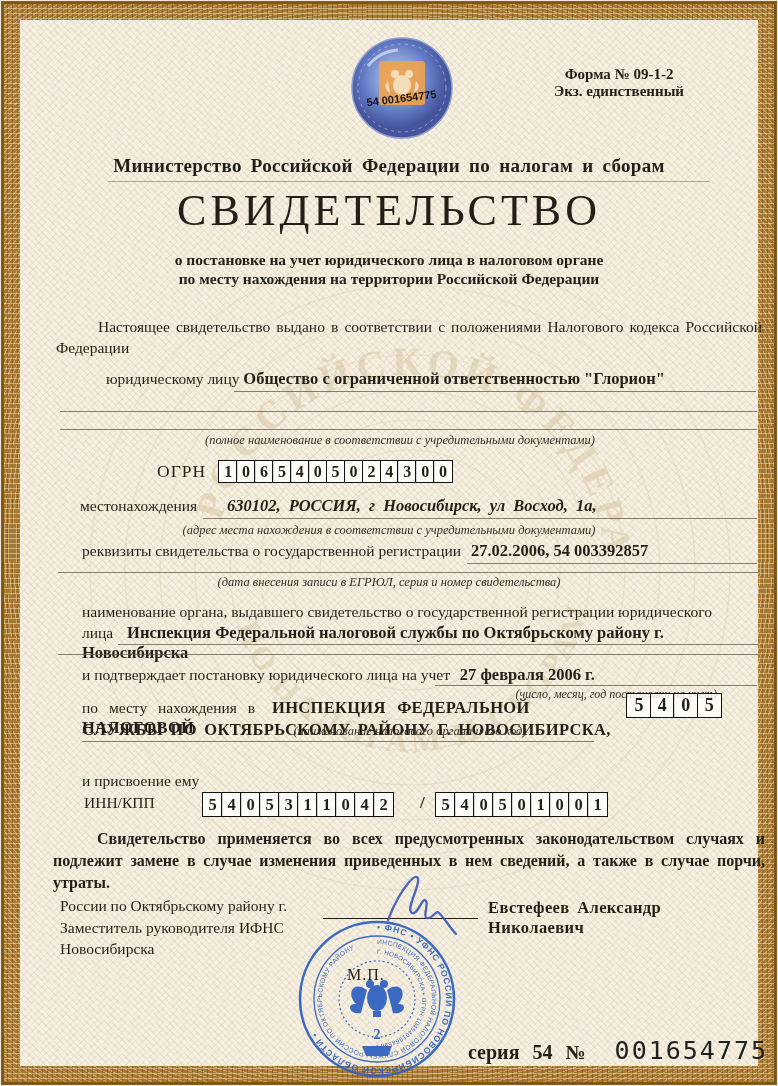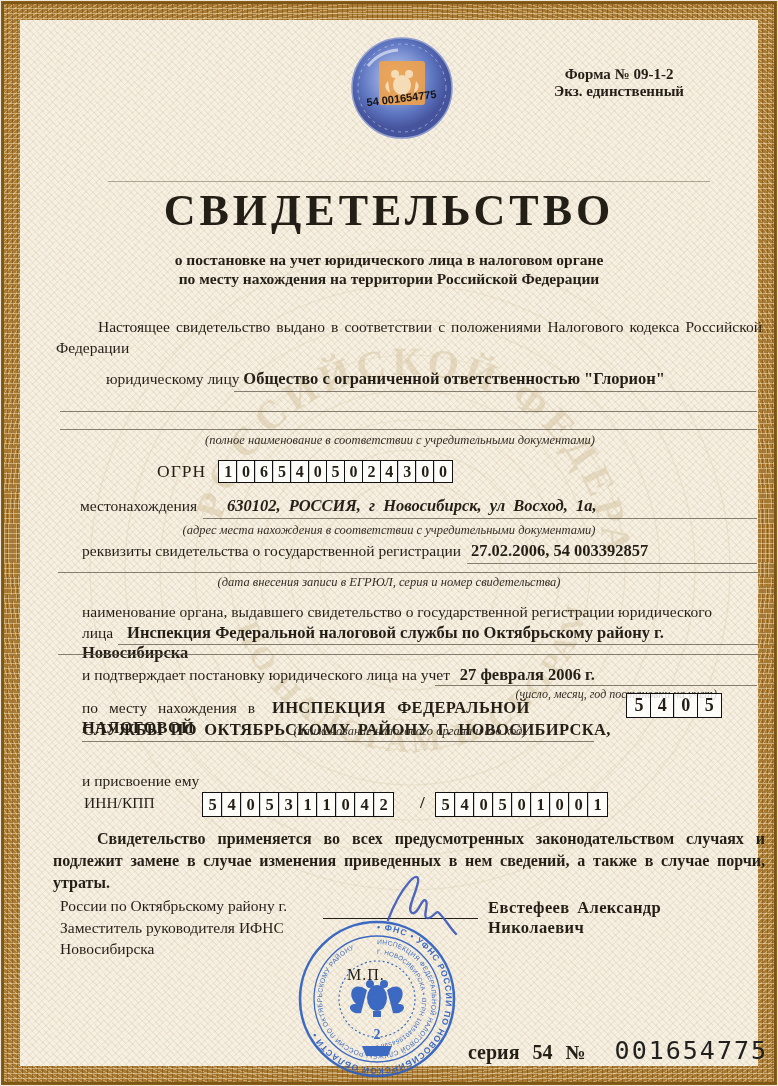--- a/index.html
+++ b/index.html
@@ -19,21 +19,21 @@
     background-color:#f5f0e2;
     background-image:
       repeating-linear-gradient(47deg, rgba(193,160,118,.17) 0 1.2px, transparent 1.2px 4.6px),
       repeating-linear-gradient(-43deg, rgba(193,160,118,.13) 0 1.2px, transparent 1.2px 5.2px);}
   .abs{position:absolute;}
   .center{left:0;right:0;text-align:center;}
   .b{font-weight:bold;}
   .form-info{top:46px;right:74px;text-align:center;font-size:15px;font-weight:bold;line-height:17px;}
   .ministry{top:135px;font-size:19px;font-weight:bold;letter-spacing:.3px;word-spacing:4px;}
   .ministry-rule{top:161px;left:88px;width:602px;border-top:1px solid rgba(120,108,90,.55);}
-  .doc-title{top:165px;font-size:44px;font-weight:bold;letter-spacing:4px;}
+  .doc-title{top:165px;font-size:44px;font-weight:normal;letter-spacing:4px;}
   .sub1{top:231px;font-size:15.5px;font-weight:bold;}
   .sub2{top:250px;font-size:15.5px;font-weight:bold;}
   .intro{top:296px;left:36px;width:706px;font-size:15.5px;line-height:21px;text-indent:42px;text-align:justify;}
   .rowline{font-size:15.5px;}
   .val{font-weight:bold;font-size:16.5px;}
   .uline{border-top:1px solid rgba(95,88,75,.75);height:0;}
   .cap{font-size:12.5px;font-style:italic;color:#332d24;}
   .dgroup{display:flex;}
   .dbox{display:flex;align-items:center;justify-content:center;
         border:1.6px solid #111;background:rgba(255,255,255,.82);
@@ -104,20 +104,21 @@
       </g>
       <path d="M18 30 a42 42 0 0 1 30 -16" fill="none" stroke="rgba(255,255,255,.55)" stroke-width="3"></path>
       <text x="52" y="66" text-anchor="middle" transform="rotate(-7 52 66)" font-family="Liberation Sans, sans-serif" font-size="11" font-weight="bold" fill="#151515">54 001654775</text>
     </svg>
 
     <div class="abs form-info">
       <div>Форма № 09-1-2</div>
       <div>Экз. единственный</div>
     </div>
 
+    <div class="abs center ministry">Министерство Российской Федерации по налогам и сборам</div>
     <div class="abs ministry-rule"></div>
     <div class="abs center doc-title">СВИДЕТЕЛЬСТВО</div>
     <div class="abs center sub1">о постановке на учет юридического лица в налоговом органе</div>
     <div class="abs center sub2">по месту нахождения на территории Российской Федерации</div>
 
     <div class="abs intro">Настоящее свидетельство выдано в соответствии с положениями Налогового кодекса Российской Федерации</div>
 
     <div class="abs rowline" style="top:349px;left:86px;">
       <span>юридическому лицу</span>
       <span class="val" style="">Общество с ограниченной ответственностью "Глорион"</span>

